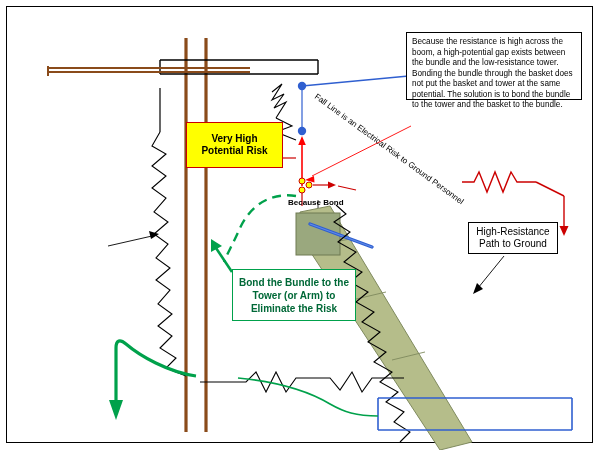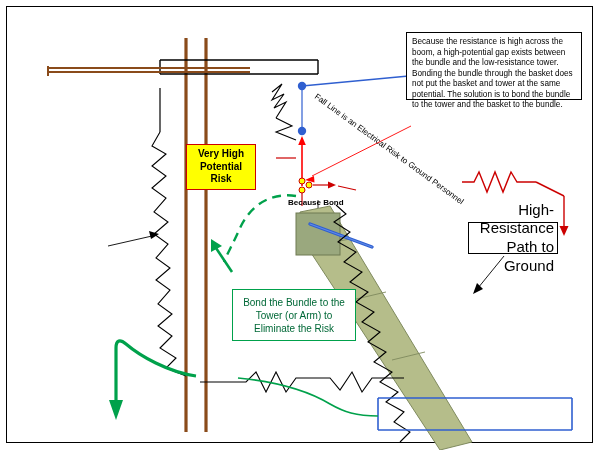--- a/index.html
+++ b/index.html
@@ -55,39 +55,38 @@
     align-items: center;
     justify-content: center;
     padding: 2px 3px;
   }
   .greenbox {
     position: absolute;
     box-sizing: border-box;
     background: #ffffff;
     border: 1.6px solid #00a14b;
     color: #006837;
-    font-weight: normal;
+    font-weight: bold;
     font-size: 10px;
     line-height: 1.3;
     text-align: center;
     display: flex;
     align-items: center;
     justify-content: center;
     padding: 2px 3px;
-    margin-top: 20px;
   }
   .plainbox {
     position: absolute;
     box-sizing: border-box;
     background: #ffffff;
     border: 1px solid #000000;
     color: #000000;
-    font-size: 15px;
+    font-size: 10px;
     line-height: 1.25;
-    text-align: right;
+    text-align: center;
     display: flex;
     align-items: center;
     justify-content: center;
     padding: 2px 3px;
   }
   .freelabel {
     position: absolute;
     color: #000000;
     font-size: 8.2px;
     line-height: 1.2;
@@ -226,21 +225,21 @@
       <line x1="108" y1="246" x2="152" y2="236" stroke="#000000" stroke-width="0.9"></line>
       <polygon points="159,234 149,231 151,239" fill="#000000"></polygon>
       <line x1="504" y1="256" x2="478" y2="288" stroke="#000000" stroke-width="0.9"></line>
       <polygon points="473,294 477,283 483,289" fill="#000000"></polygon>
       <line x1="318" y1="208" x2="318" y2="200" stroke="#000000" stroke-width="0.8"></line>
     </g>
   </svg>
 
   <div class="callout" style="left:406px; top:32px; width:176px; height:68px;">Because the resistance is high across the boom, a high-potential gap exists between the bundle and the low-resistance tower. Bonding the bundle through the basket does not put the basket and tower at the same potential. The solution is to bond the bundle to the tower and the basket to the bundle.</div>
 
-  <div class="yellowbox" style="left:186px; top:144px; width:70px; height:46px;">Very High Potential Risk</div>
+  <div class="yellowbox" style="left:186px; top:122px; width:97px; height:46px;">Very High Potential Risk</div>
 
 
   <div class="greenbox" style="left:232px; top:269px; width:124px; height:52px;">Bond the Bundle to the Tower (or Arm) to Eliminate the Risk</div>
 
 
   <div class="plainbox" style="left:468px; top:222px; width:90px; height:32px;">High-Resistance Path to Ground</div>
 
   <div class="freelabel" style="left:288px; top:198px; font-weight:bold; font-size:8px;">Because Bond</div>
 
   <div class="rotlabel" style="left:318px; top:92px; transform: rotate(36deg);">Fall Line is an Electrical Risk to Ground Personnel</div>

